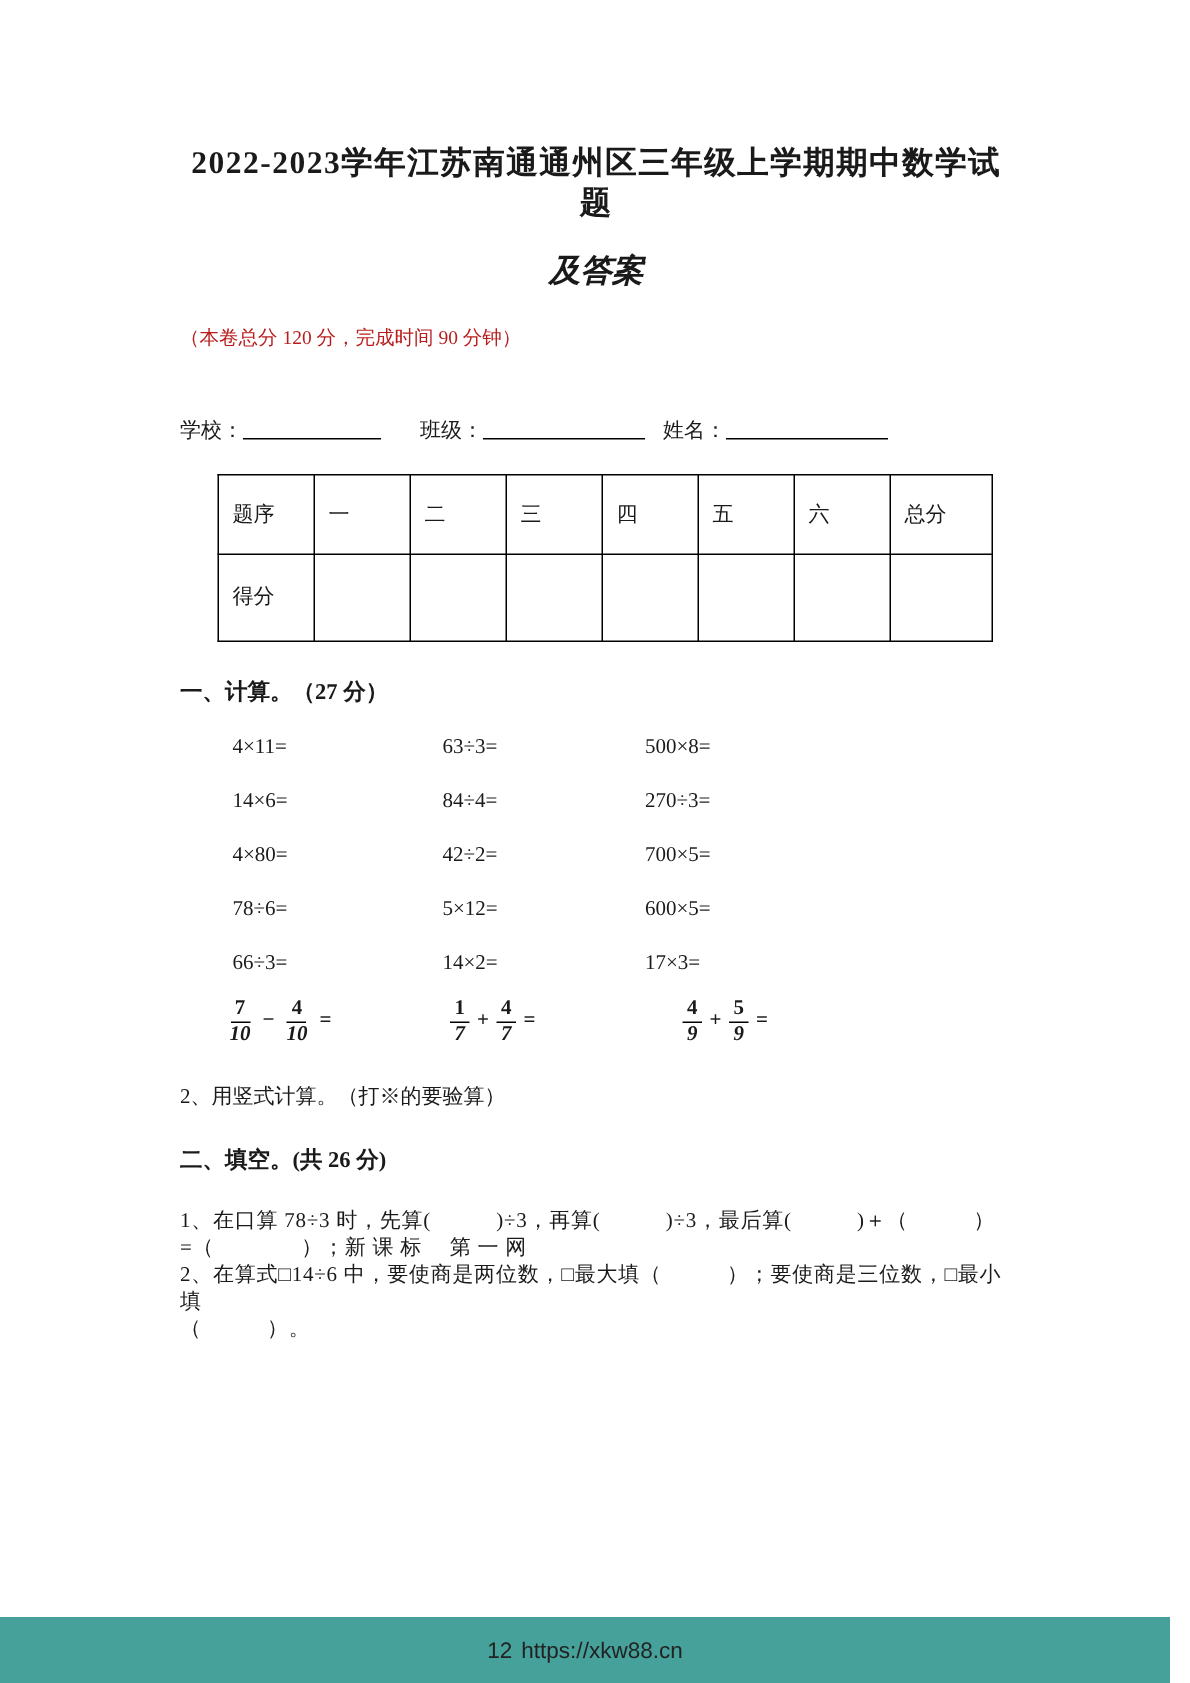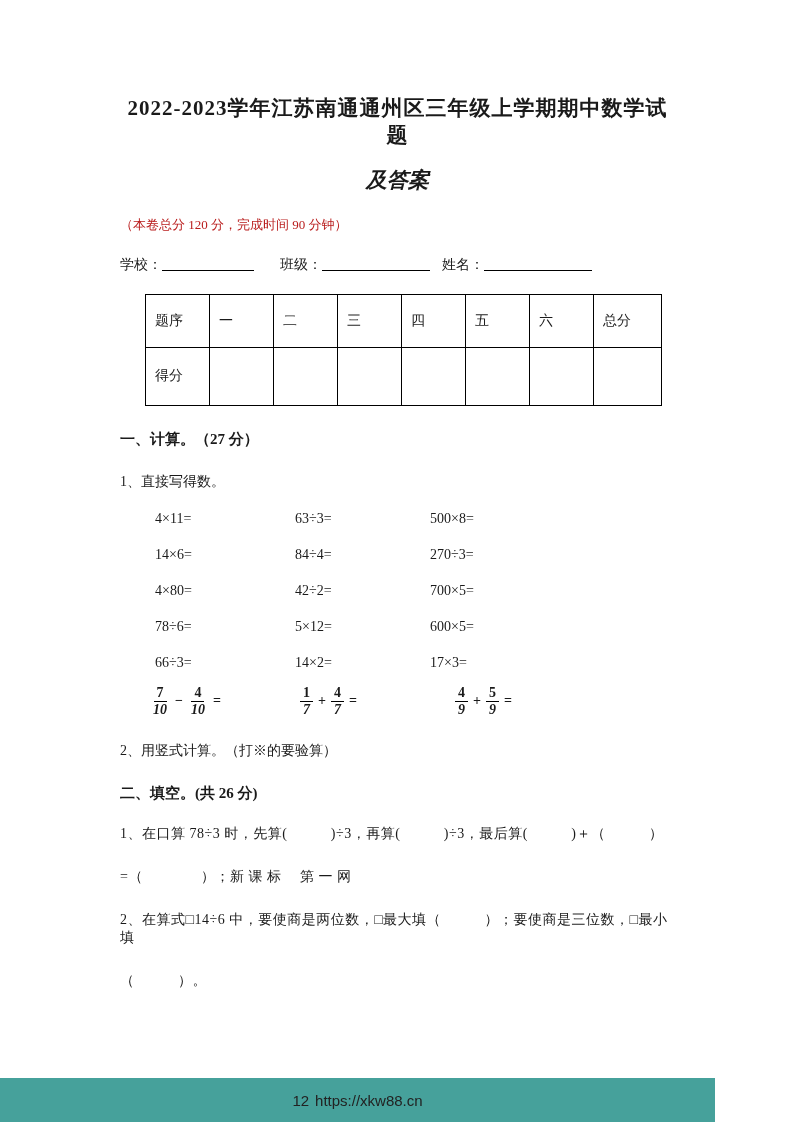--- a/index.html
+++ b/index.html
@@ -10,21 +10,21 @@
     overflow:hidden;
     font-family:"Liberation Serif","DejaVu Serif",serif;
     color:#1a1a1a;
   }
   .doc{padding:95px 118px 0 120px;}
 
   .title{ text-align:center; font-size:21px; font-weight:bold; letter-spacing:1px; line-height:1.3;}
   .title2{ text-align:center; font-size:21px; font-weight:bold; margin-top:16px;font-style:italic;}
   .subtitle{ text-align:left; font-size:13px; margin-top:22px; color:#b91c1c;}
 
-  .info-line{ margin-top:22px; font-size:14px;font-family:Liberation Serif, serif;}
+  .info-line{ margin-top:44px; font-size:14px;font-family:Liberation Serif, serif;}
   .blank{ display:inline-block; border-bottom:1px solid #000; height:14px; vertical-align:-2px;}
   .blank.school{width:92px; margin-right:26px;}
   .blank.clazz{width:108px; margin-right:12px;}
   .blank.name{width:108px;}
 
   table.score{ border-collapse:collapse; margin:20px 0 0 25px; table-layout:fixed;}
   table.score td{ border:1px solid #000; font-size:14px; padding-left:9px; vertical-align:middle;}
   table.score col{width:64px;}
   table.score tr.hdr td{height:50px;}
   table.score tr.score-row td{height:55px;}
@@ -36,25 +36,25 @@
   .vert-grid{ margin:16px 0 0 35px; display:grid; grid-template-columns:145px 150px auto; row-gap:20px; font-size:14px;}
 
   .frac-row{ margin:14px 0 0 30px; display:grid; grid-template-columns:150px 155px auto; font-size:14px; align-items:center;}
   .frac-expr{ font-weight:bold; display:flex; align-items:center;}
   .frac{ display:inline-flex; flex-direction:column; align-items:center; line-height:1.15; font-size:14px;}
   .frac .fn{ border-bottom:1.5px solid #000; padding:0 3px;}
   .frac .fd{ padding:0 3px;font-style:italic;}
   .fop{ margin:0 5px;}
   .feq{ margin-left:5px;}
 
-  .fill-line{ font-size:14px; margin-top:25px; letter-spacing:0.5px;}
+  .fill-line{ font-size:14px; letter-spacing:0.5px;}
   .fill-line.first{ margin-top:22px;}
 
   .footer-bar{
-    position:absolute; left:0; bottom:0; width:715px; height:44px;
+    position:absolute; left:0; bottom:0; width:780px; height:44px;
     display:flex; align-items:center; justify-content:center; gap:6px;
     font-family:"Liberation Sans","DejaVu Sans",sans-serif;
     font-size:15px;
   }
 </style>
 </head>
 <body>
 
 <div class="doc">
 
@@ -95,21 +95,20 @@
       <td></td>
       <td></td>
       <td></td>
       <td></td>
       <td></td>
     </tr>
   </tbody>
     </table>
 
   <div class="sec-heading">一、计算。（27 分）</div>
-  <div class="sub-label">1、直接写得数。</div>
 
   <div class="calc-grid">
     <span>4×11=</span>
     <span>63÷3=</span>
     <span>500×8=</span>
     <span>14×6=</span>
     <span>84÷4=</span>
     <span>270÷3=</span>
     <span>4×80=</span>
     <span>42÷2=</span>

